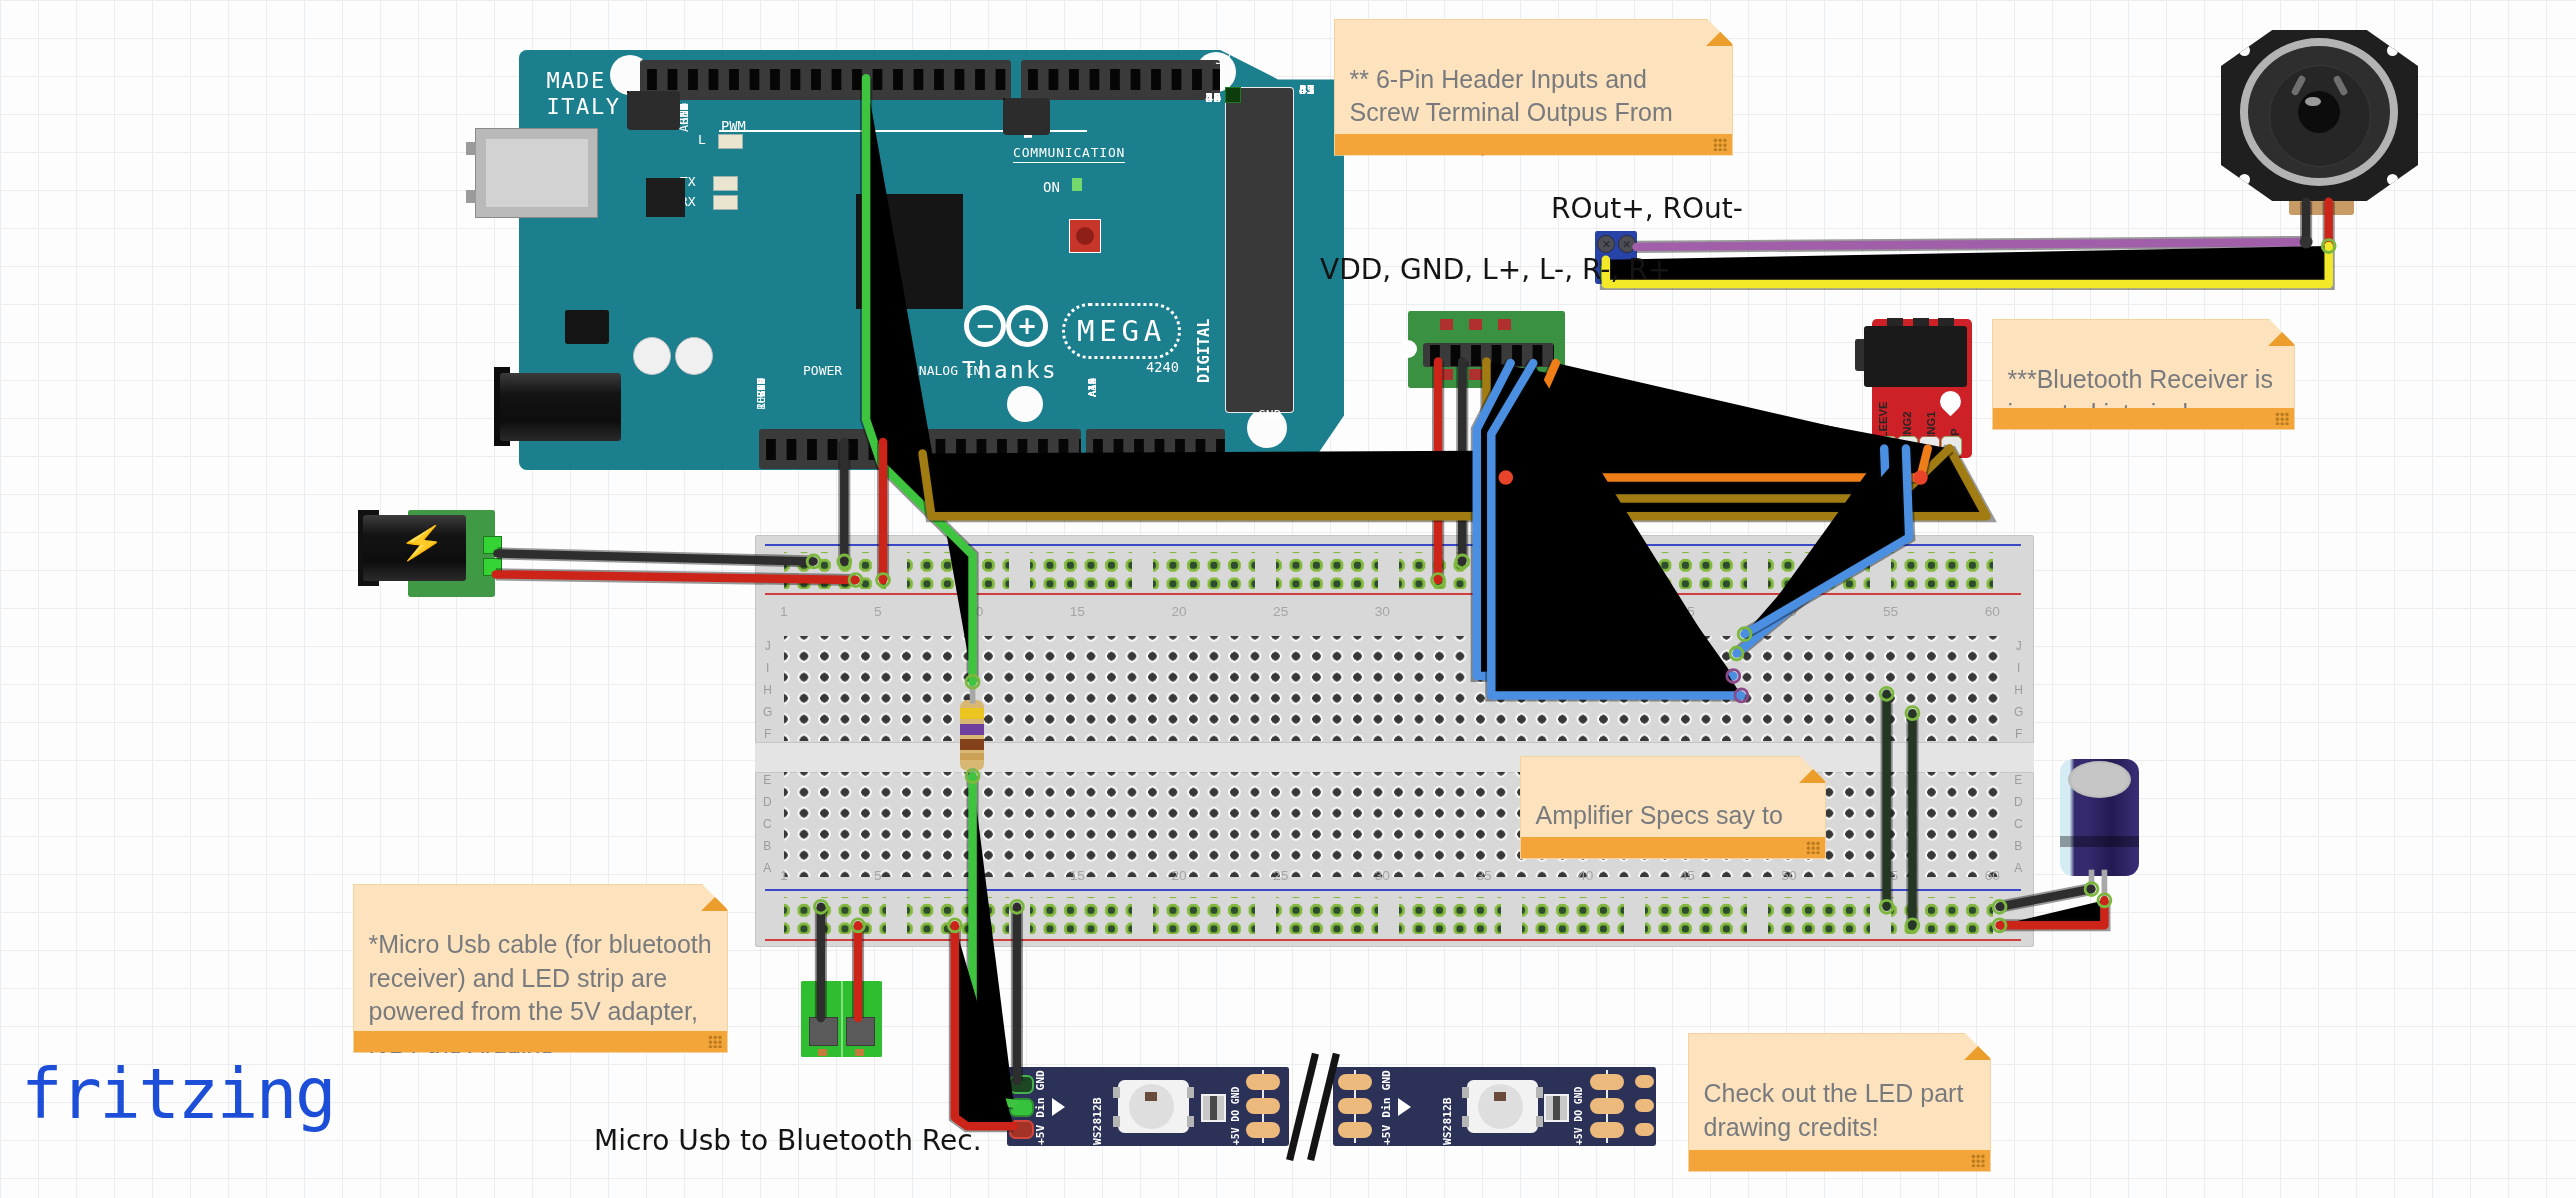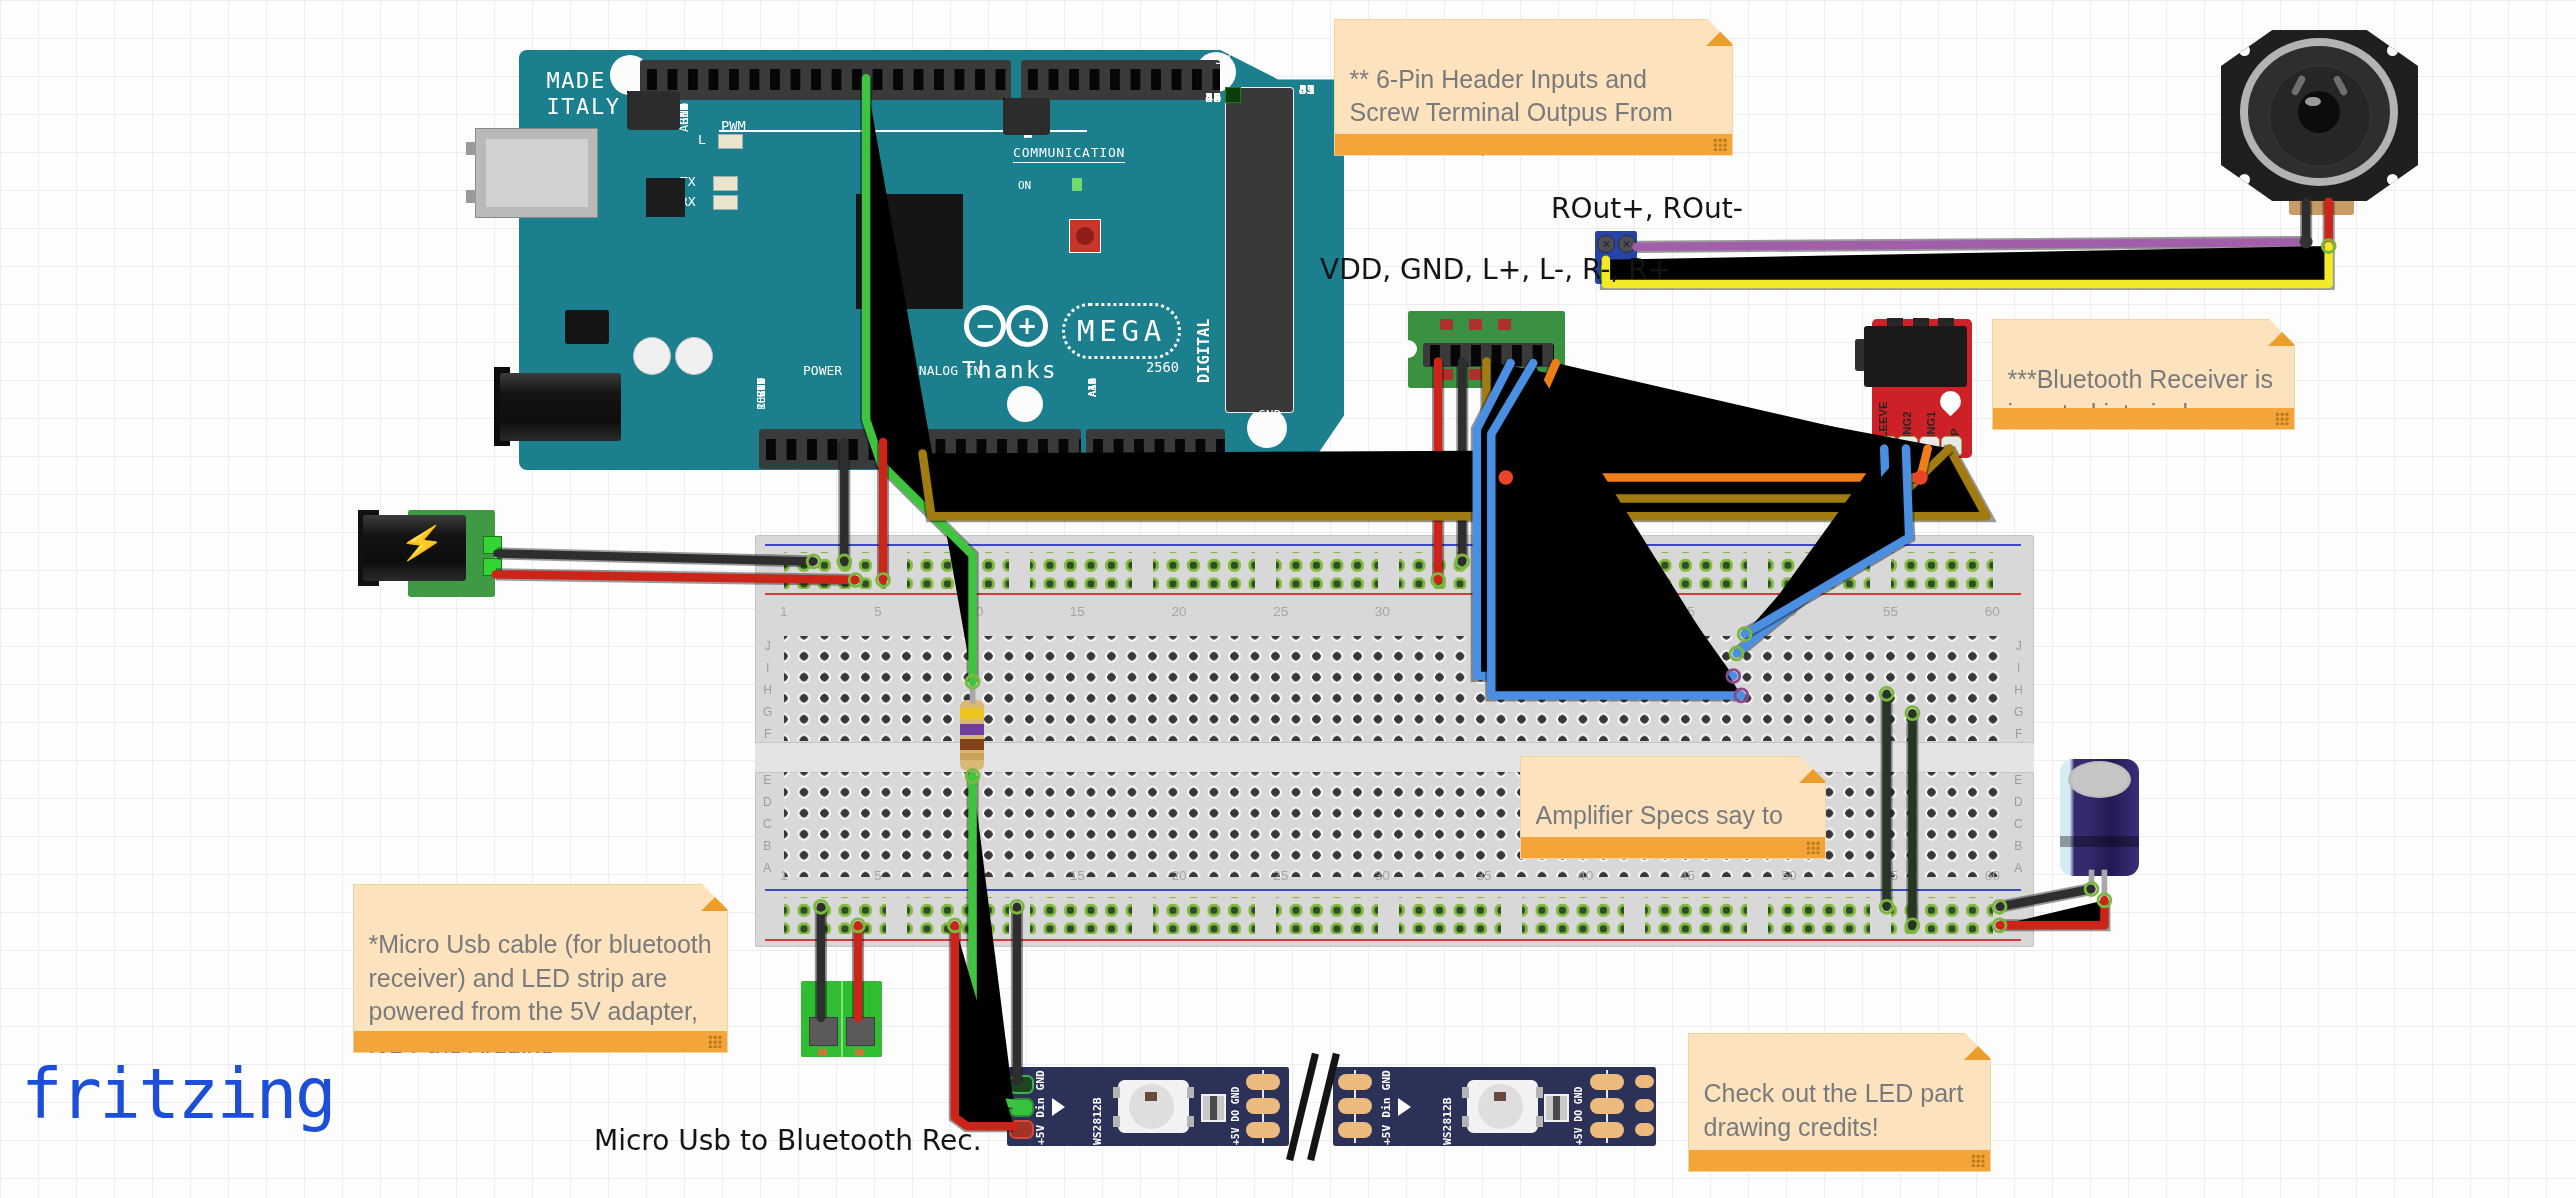--- a/index.html
+++ b/index.html
@@ -148,37 +148,37 @@
   <div class="ledrect" style="left:194px;top:126px;width:22.6px;height:13px"></div>
   <span class="silk" style="left:161px;top:144px;font-size:13px">RX</span>
   <div class="ledrect" style="left:194px;top:145px;width:22.6px;height:13px"></div>
 
   <div style="left:127px;top:128px;width:39px;height:39px;background:#1d1d1d"></div>
   <div style="left:337px;top:144px;width:107px;height:115px;background:#151515"></div>
   <div style="left:46px;top:260px;width:44px;height:34px;background:#141414;border-radius:2.4px"></div>
   <div class="hole" style="left:114px;top:287px;width:36px;height:36px;background:#f0f0f0;border:1.6px solid #c2c2c2"></div>
   <div class="hole" style="left:156px;top:287px;width:36px;height:36px;background:#f0f0f0;border:1.6px solid #c2c2c2"></div>
 
-  <span class="silk" style="left:499px;top:129px;font-size:11px">ON</span>
+  <span class="silk" style="left:524px;top:129px;font-size:14px">ON</span>
   <div style="left:553px;top:128px;width:9.7px;height:13px;background:#74d96c"></div>
   <div style="left:550px;top:169px;width:32px;height:34px;background:#c8352b;border:1.6px solid #fff;box-sizing:border-box">
     <div style="left:5.6px;top:6.5px;width:18px;height:18px;background:#8e1f18;border-radius:50%"></div>
   </div>
 
   <div class="ring" style="left:445px;top:255px">
       <span>−</span>
     </div>
   <div class="ring" style="left:487px;top:255px">
       <span>+</span>
     </div>
   <span class="silk" style="left:443px;top:307px;font-size:22.6px;letter-spacing:2.4px">Thanks</span>
   <div class="megaoval" style="left:543px;top:253px;width:113px;height:50px">
       <span>MEGA</span>
     </div>
-  <span class="silk" style="left:627px;top:309px;font-size:13.7px">2560</span>
+  <span class="silk" style="left:627px;top:309px;font-size:13.7px">4240</span>
 
   <span class="vlabel" style="left:676px;top:252px;height:81px;font-size:15.3px;font-weight:bold">DIGITAL</span>
   <div class="dheader" style="left:706px;top:37px;width:69px;height:326px;grid-template-rows:repeat(16,1fr)">
       <div class="pin"></div>
       <div class="pin"></div>
       <div class="pin"></div>
       <div class="pin"></div>
       <div class="pin"></div>
       <div class="pin"></div>
       <div class="pin"></div>

